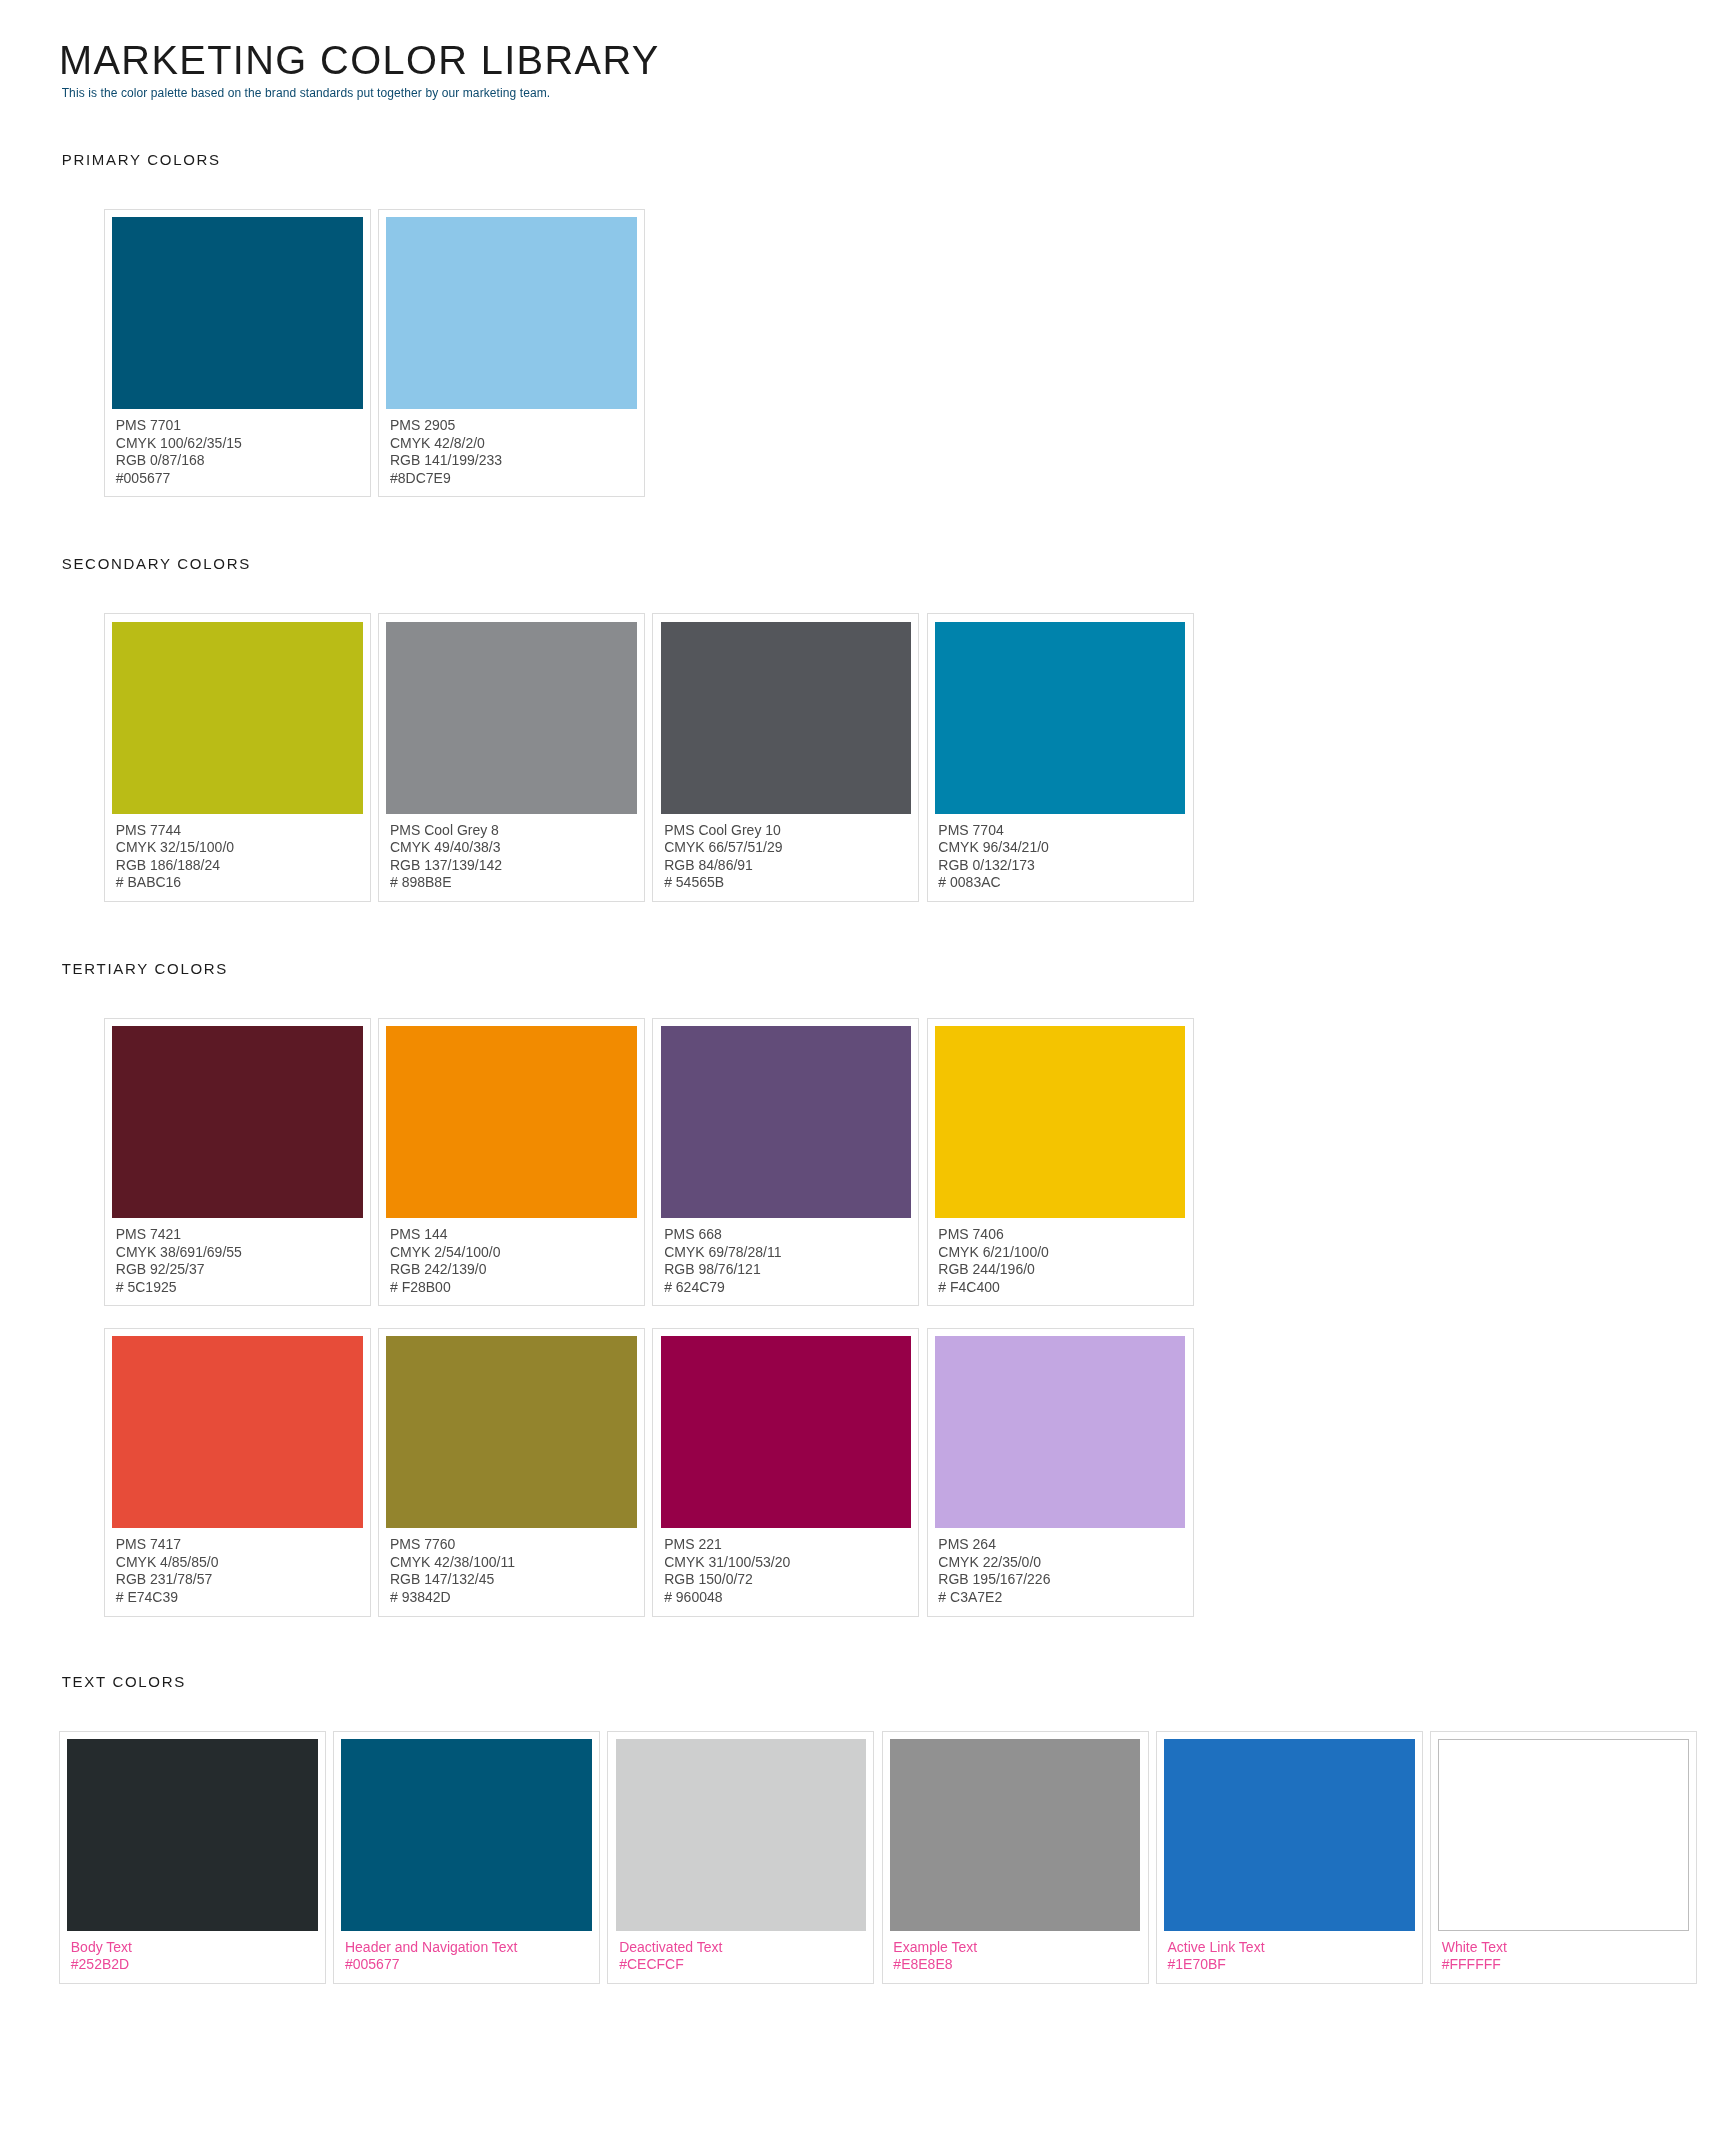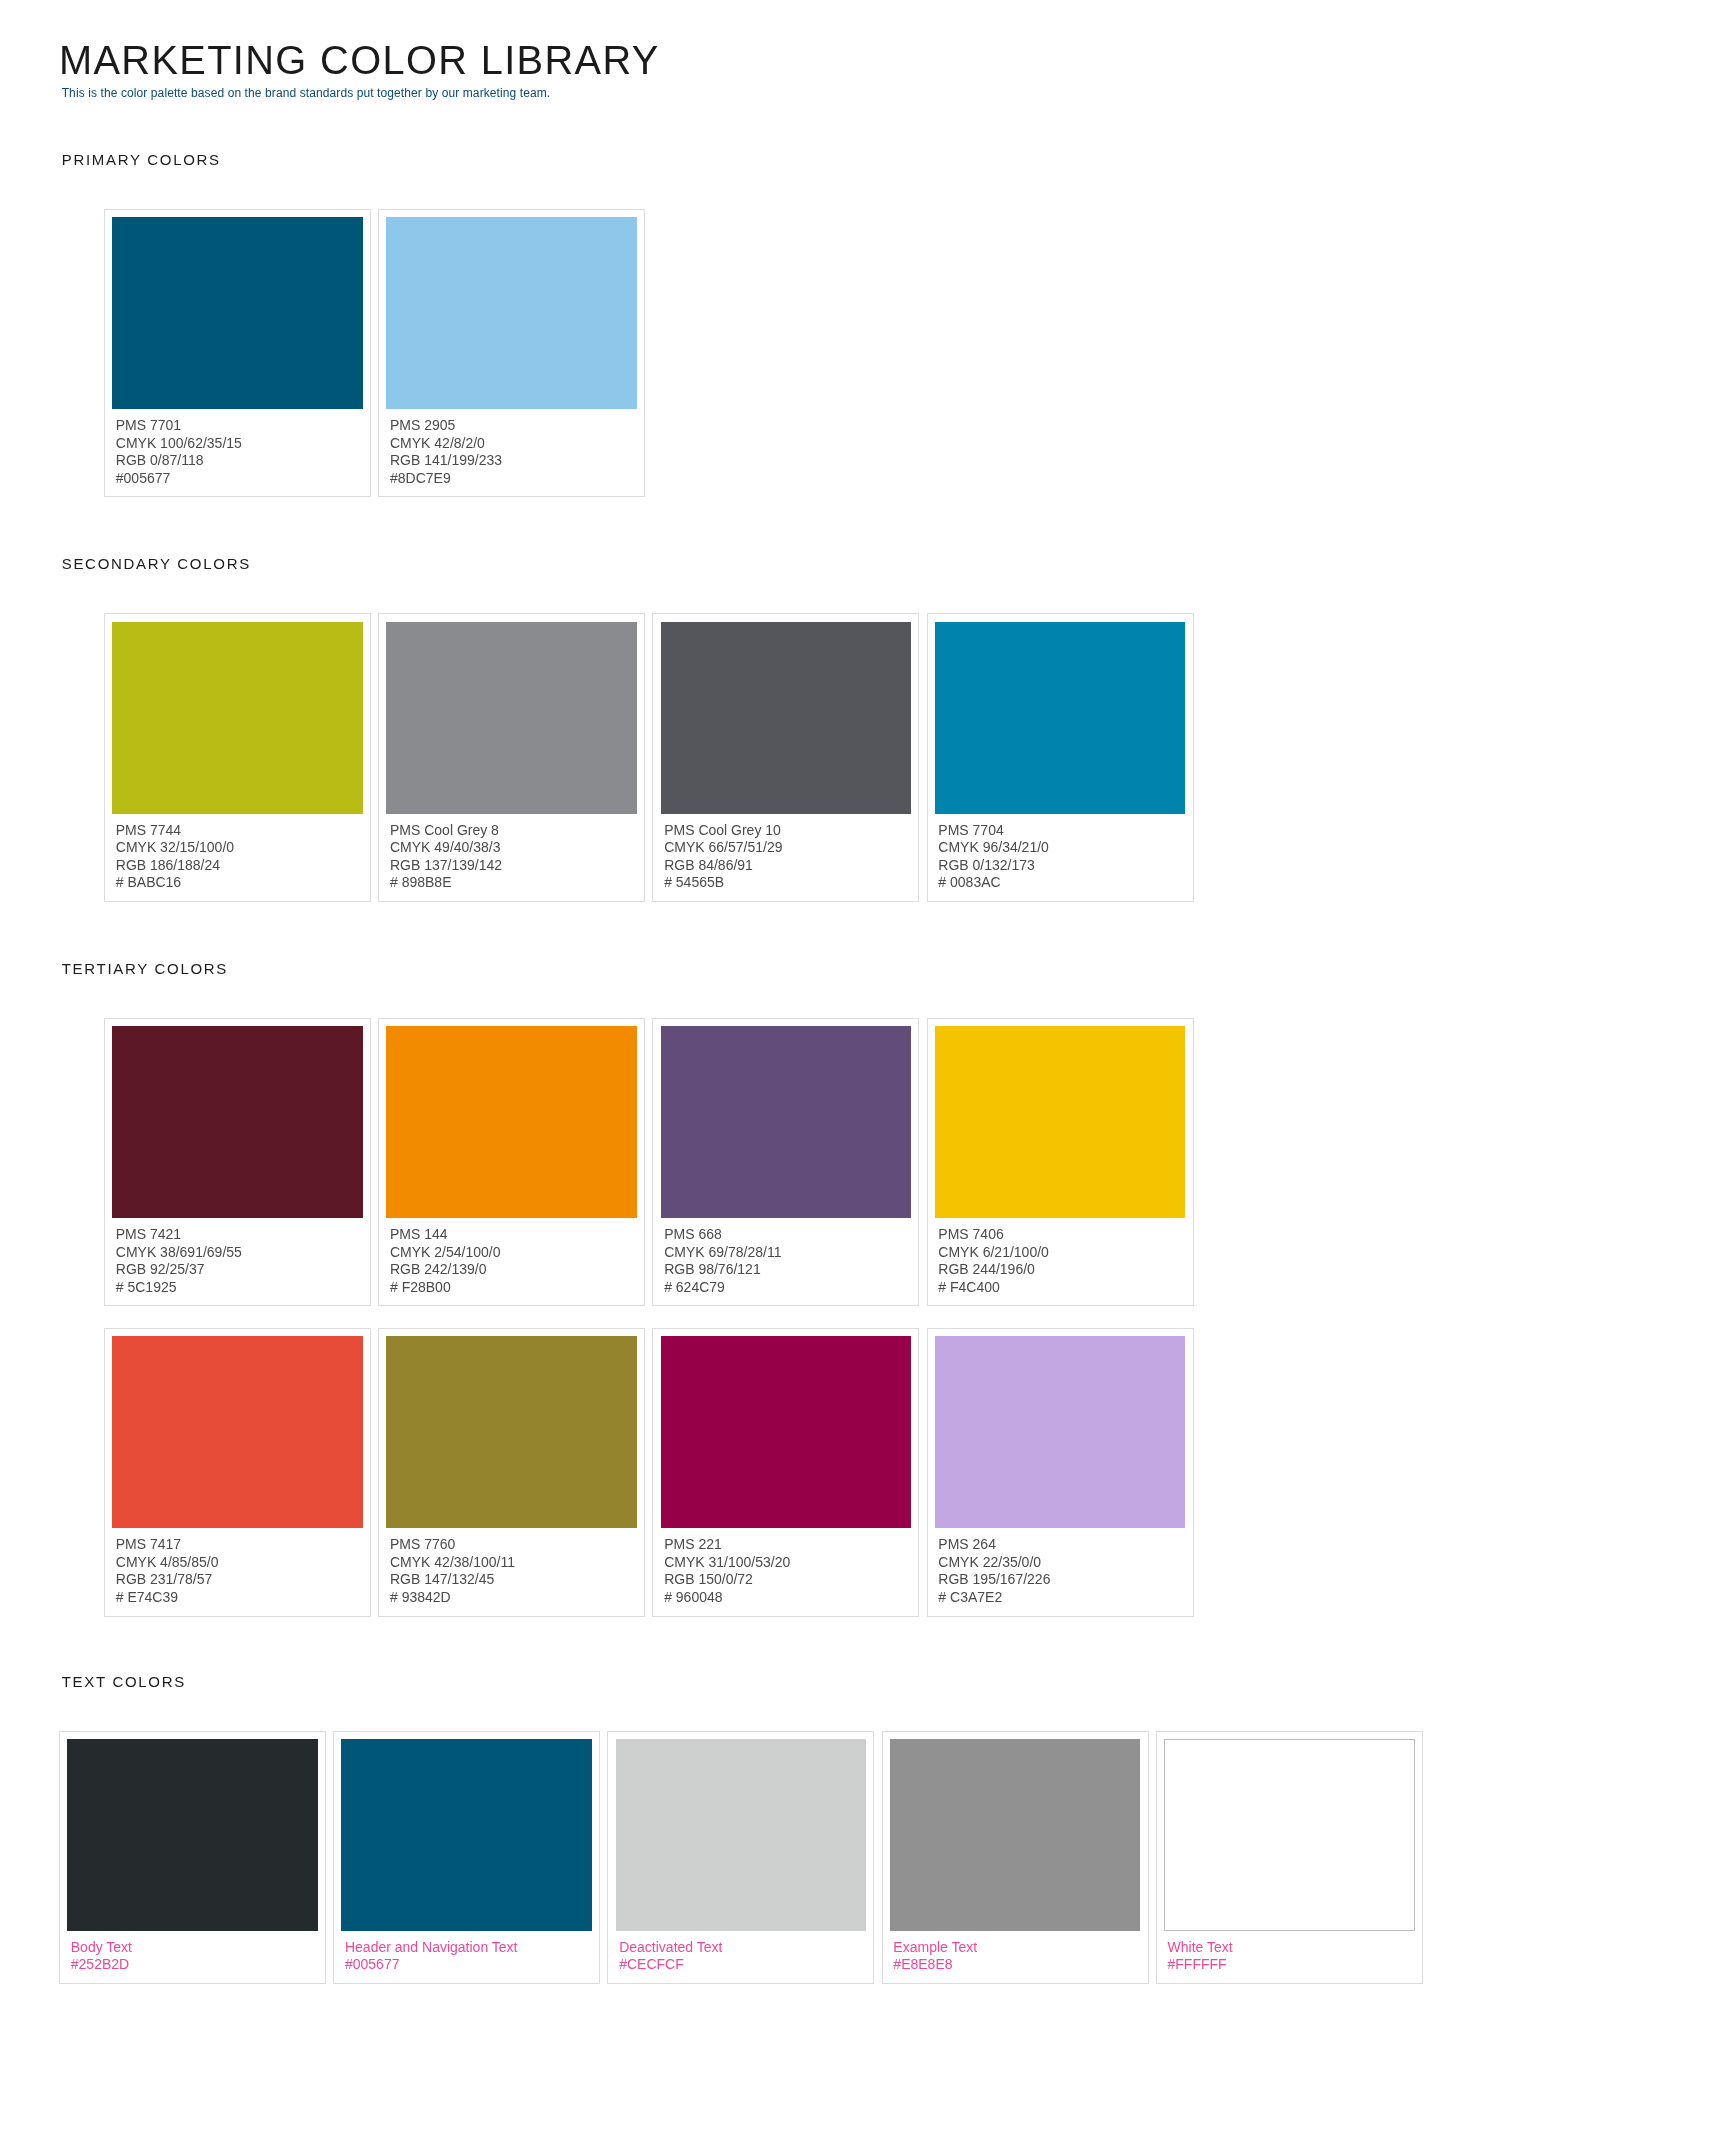--- a/index.html
+++ b/index.html
@@ -132,21 +132,21 @@
   </div>
 
   <div class="section sec-primary">
     <div class="section-heading">PRIMARY COLORS</div>
     <div class="swatch-row" id="row-primary">
         <div class="swatch-card">
           <div class="swatch-chip" style="background: rgb(0, 86, 119);"></div>
           <div class="swatch-meta">
             <div>PMS 7701</div>
             <div>CMYK 100/62/35/15</div>
-            <div>RGB 0/87/118</div>
+            <div>RGB 0/87/168</div>
             <div>#005677</div>
           </div>
         </div>
         <div class="swatch-card">
           <div class="swatch-chip" style="background: rgb(141, 199, 233);"></div>
           <div class="swatch-meta">
             <div>PMS 2905</div>
             <div>CMYK 42/8/2/0</div>
             <div>RGB 141/199/233</div>
             <div>#8DC7E9</div>
@@ -302,20 +302,27 @@
           </div>
         </div>
         <div class="text-card">
           <div class="text-chip" style="background: rgb(145, 145, 145);"></div>
           <div class="text-meta">
             <div>Example Text</div>
             <div>#E8E8E8</div>
           </div>
         </div>
         <div class="text-card">
+          <div class="text-chip" style="background: rgb(30, 112, 191);"></div>
+          <div class="text-meta">
+            <div>Active Link Text</div>
+            <div>#1E70BF</div>
+          </div>
+        </div>
+        <div class="text-card">
           <div class="text-chip outlined" style="background: rgb(255, 255, 255);"></div>
           <div class="text-meta">
             <div>White Text</div>
             <div>#FFFFFF</div>
           </div>
         </div>
       </div>
   </div>
 
 </div>

